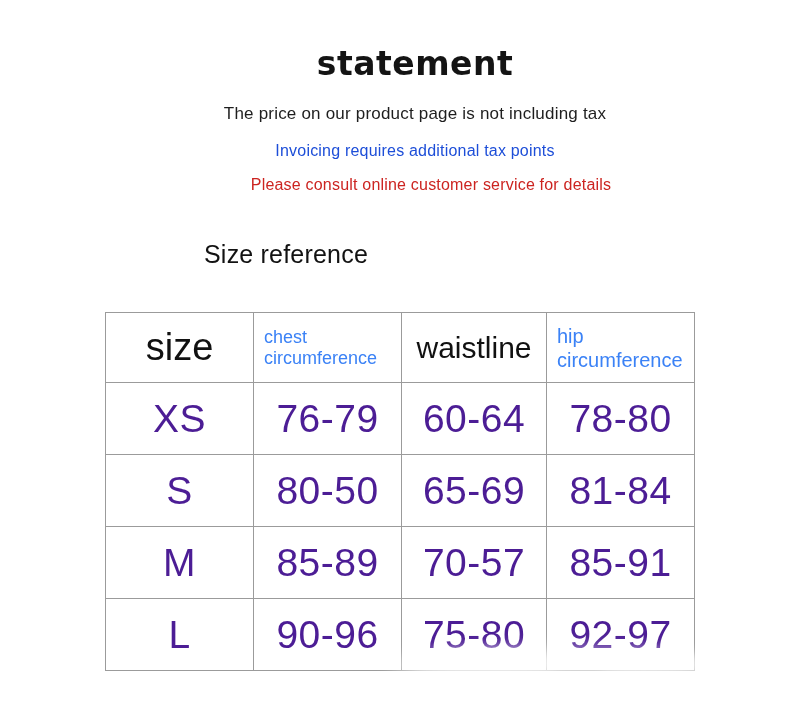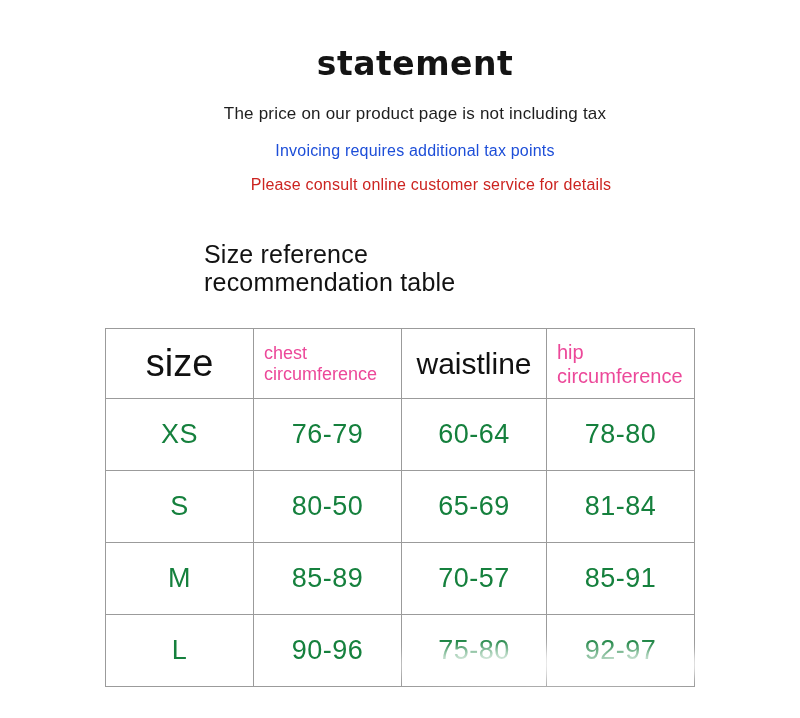--- a/index.html
+++ b/index.html
@@ -49,53 +49,53 @@
     left:204px;top:240px;
     font-size:25px;
     font-weight:400;
     line-height:28px;
     color:#121212;
     letter-spacing:0.2px;
   }
   .size-heading span{display:block;}
   table.size-table{
     position:absolute;
-    left:105px;top:328px;
+    left:105px;top:312px;
     width:589px;
     border-collapse:collapse;
     table-layout:fixed;
     border-radius:7px;
   }
   .size-table th,.size-table td{
     border:1px solid var(--table-border);
     background:transparent;
     padding:0;
     vertical-align:middle;
   }
   .size-table thead tr{height:70px;}
   .size-table tbody tr{height:72px;}
   th.h-size{
     font-size:38px;font-weight:400;text-align:center;color:#111;
   }
   th.h-small{
     font-size:18px;font-weight:400;text-align:left;
-    padding-left:10px;line-height:21px;color:#ec4899;
+    padding-left:10px;line-height:21px;color:#3b82f6;
   }
   th.h-hip{
     font-size:20px;line-height:24px;
   }
   th.h-hip span{white-space:nowrap;display:block;overflow:visible;}
   th.h-waist{
     font-size:30px;font-weight:400;text-align:center;color:#111;
   }
   td.cell{
-    font-size:27px;
+    font-size:39px;
     font-weight:300;
     text-align:center;
-    color:#15803d;
+    color:#4c1d95;
     letter-spacing:0.5px;
   }
   .haze{
     position:absolute;
     border-radius:50%;
     pointer-events:none;
   }
   .haze-wide{
     left:388px;top:648px;width:330px;height:34px;
     background:rgba(255,255,255,0.62);
@@ -117,21 +117,20 @@
 
 <div class="top-block">
   <div class="statement-title">statement</div>
   <div class="statement-line1">The price on our product page is not including tax</div>
   <div class="statement-line2">Invoicing requires additional tax points</div>
   <div class="statement-line3">Please consult online customer service for details</div>
 </div>
 
 <div class="size-heading">
   <span>Size reference</span>
-  <span>recommendation table</span>
 </div>
 
 <table class="size-table">
   <colgroup>
     <col style="width:148px">
       <col style="width:148px">
       <col style="width:145px">
       <col style="width:148px">
   </colgroup>
   <thead>

